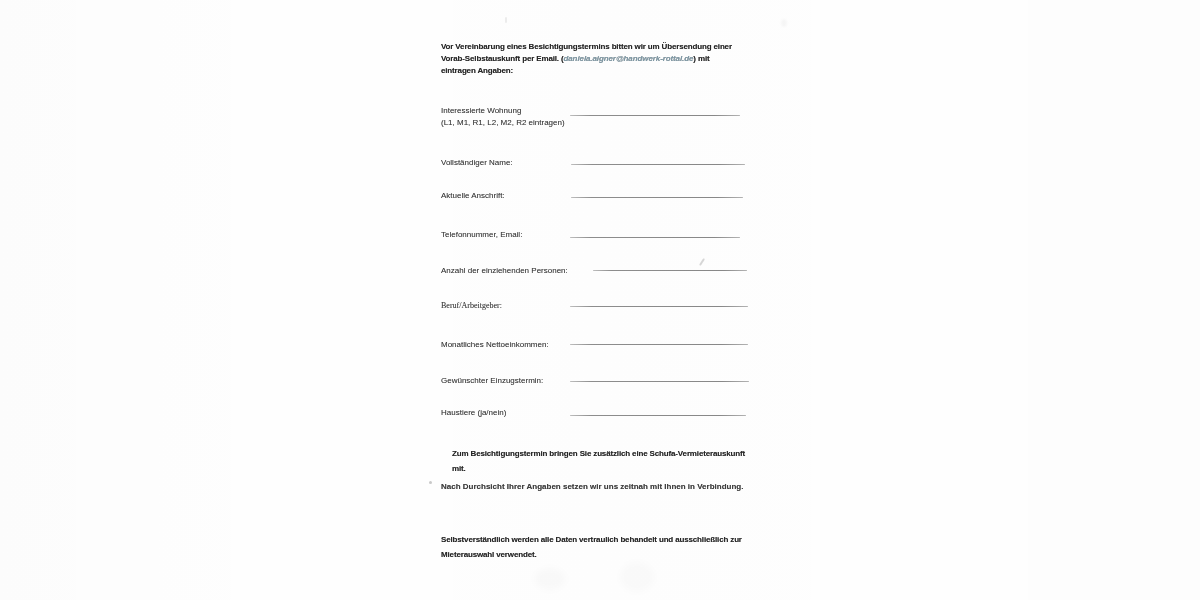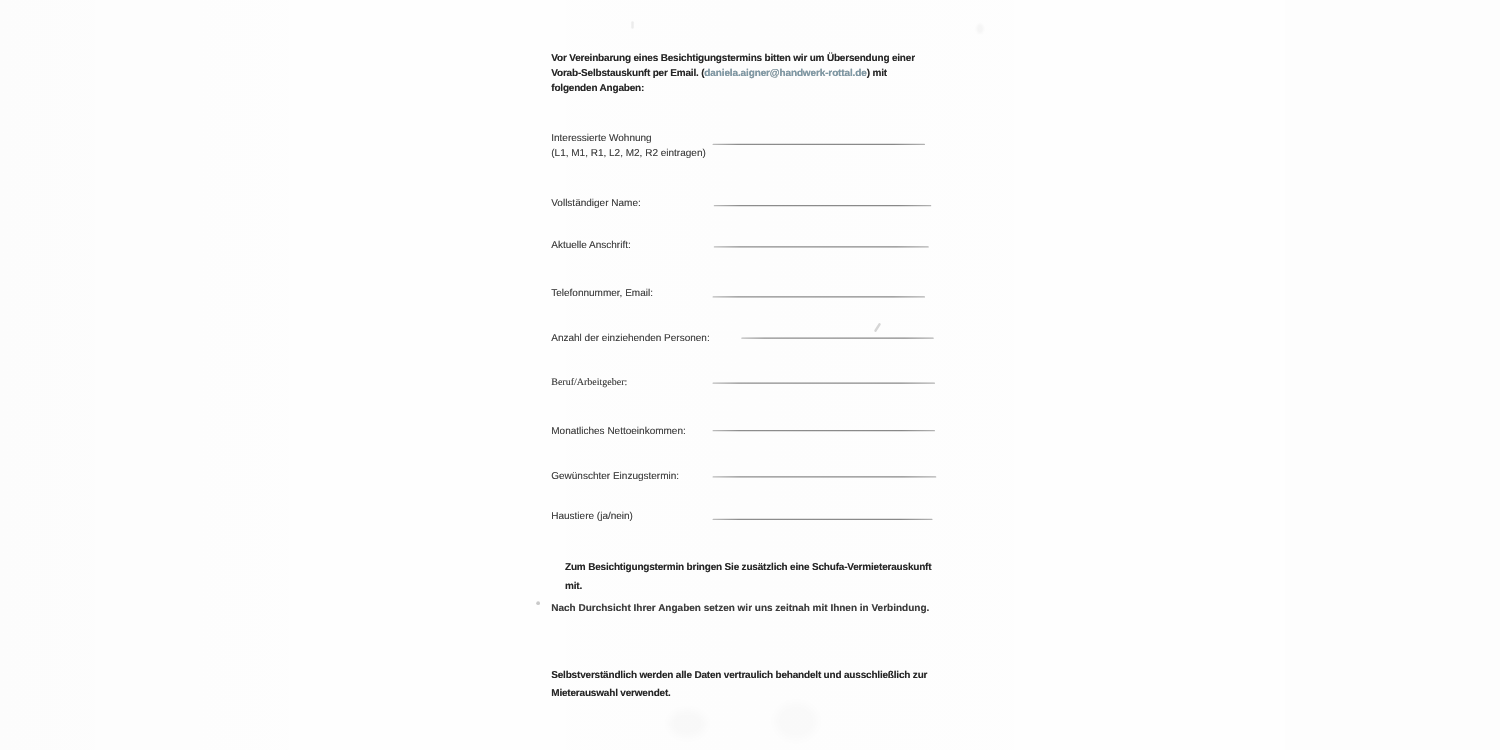--- a/index.html
+++ b/index.html
@@ -36,20 +36,21 @@
   .regular {
     font-weight: normal;
     color: #3d3d3d;
   }
   .lh12 { line-height: 12px; }
   .lh15 { line-height: 15px; }
   .email-link {
     font-weight: bold;
     color: #7e99a6;
     letter-spacing: -0.1px;
+    font-style: italic;
   }
   .row-label {
     position: absolute;
     left: 441px;
     font-size: 8px;
     line-height: 12px;
     font-weight: normal;
     color: #3d3d3d;
     white-space: nowrap;
     text-shadow: 0 0 0.4px rgba(50,50,50,0.4);
@@ -66,21 +67,21 @@
   }
 </style>
 </head>
 <body>
 
 <div class="sheet">
 
   <div class="para bold lh12" style="top:41px;">
     <div>Vor Vereinbarung eines Besichtigungstermins bitten wir um Übersendung einer</div>
     <div><span>Vorab-Selbstauskunft per Email. (</span><span class="email-link">daniela.aigner@handwerk-rottal.de</span><span>) mit</span></div>
-    <div>folgenden Angaben:</div>
+    <div>eintragen Angaben:</div>
   </div>
 
   <div class="row-label" style="top:105px;">
     <div>Interessierte Wohnung</div>
     <div>(L1, M1, R1, L2, M2, R2 eintragen)</div>
   </div>
   <div class="fill-line" style="top:115px; left:570px; width:170px;"></div>
 
   <div class="row-label" style="top:157px;text-align:right;">Vollständiger Name:</div>
   <div class="fill-line" style="top:164px; left:571px; width:174px;"></div>

